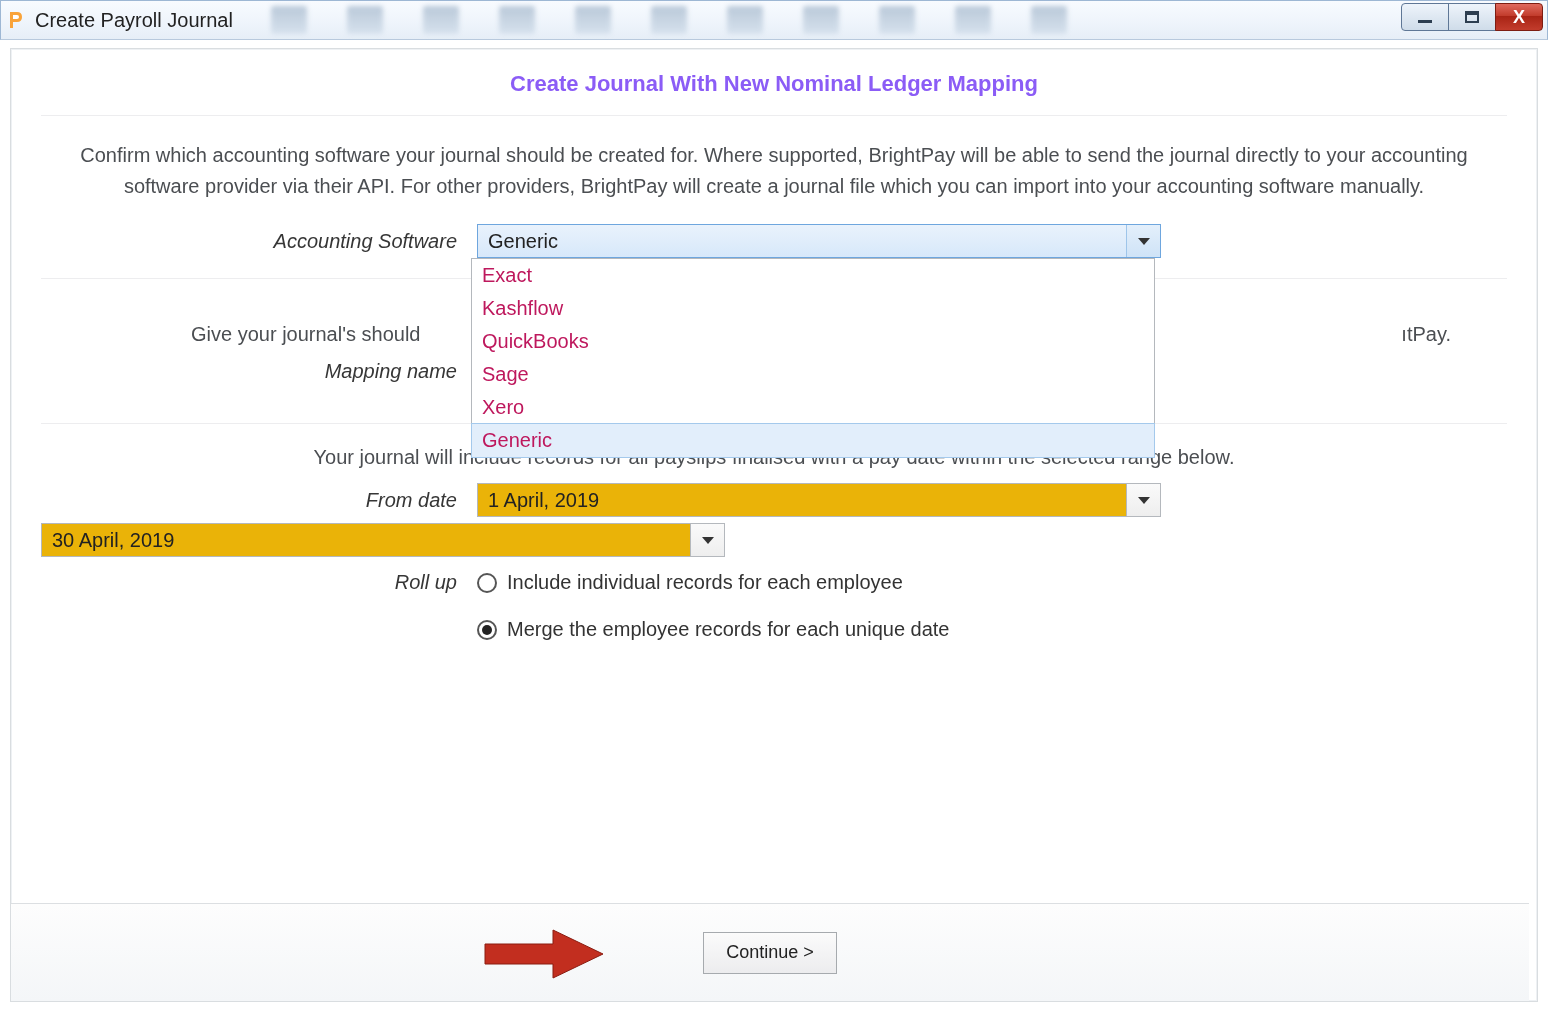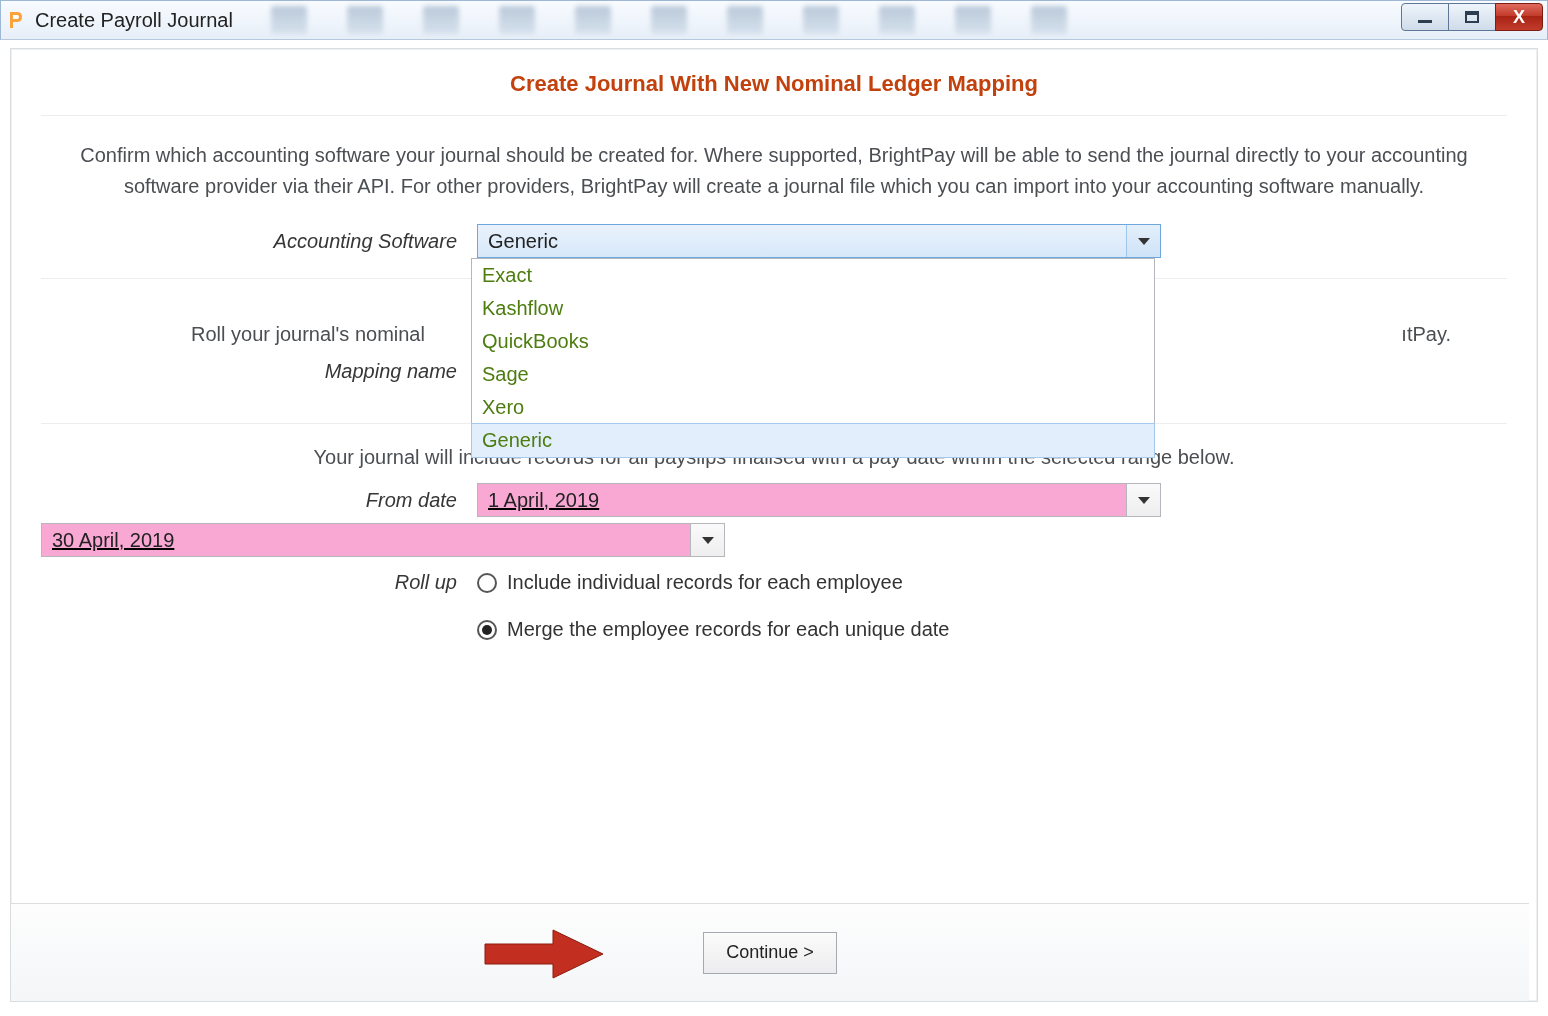--- a/index.html
+++ b/index.html
@@ -85,21 +85,21 @@
   }
   .scroll-area {
     position: absolute;
     left: 0; right: 0; top: 0; bottom: 98px;
     padding: 0 30px;
   }
   h1.page-title {
     text-align: center;
     font-size: 22px;
     font-weight: 700;
-    color: #c2410c;
+    color: #8b5cf6;
     margin: 22px 0 18px;
   }
   hr.sep { border: none; border-top: 1px solid #ededef; margin: 0; }
   .intro {
     font-size: 20px;
     color: #4b4e52;
     text-align: center;
     line-height: 1.55;
     margin: 24px 6px 22px;
   }
@@ -162,21 +162,21 @@
     left: 430px;
     top: 34px;
     width: 684px;
     background: #fff;
     border: 1px solid #b4b8bd;
     z-index: 50;
   }
   .dd-item {
     padding: 5px 10px;
     font-size: 20px;
-    color: #4d7c0f;
+    color: #be185d;
   }
   .dd-item.selected {
     background: #e2eefb;
     border: 1px solid #a4c9ec;
     margin: -1px;
   }
 
   .section-text {
     font-size: 20px;
     color: #4b4e52;
@@ -191,24 +191,23 @@
   }
   .partial-right {
     position: absolute;
     right: 56px;
   }
 
   .date-combo {
     width: 684px;
     height: 34px;
     border: 1px solid #b4b8bd;
-    background: #f9a8d4;
+    background: #eab308;
     display: flex; align-items: center;
     position: relative;
-    text-decoration: underline;
   }
   .date-combo .combo-arrow { border-left: 1px solid #b4b8bd; }
 
   .radio-row { display: flex; align-items: center; margin: 4px 0; }
   .radio {
     width: 20px; height: 20px; border: 2px solid #555; border-radius: 50%;
     margin-right: 10px; display: inline-flex; align-items: center; justify-content: center;
     flex: 0 0 auto;
   }
   .radio.checked::after {
@@ -303,21 +302,21 @@
         <div class="dd-item">QuickBooks</div>
         <div class="dd-item">Sage</div>
         <div class="dd-item">Xero</div>
         <div class="dd-item selected">Generic</div>
       </div>
     </div>
 
     <div class="small-spacer"></div>
     <hr class="sep">
     <div class="section-text partial" style="margin-top:44px;">
-      <span>Roll your journal's nominal</span>
+      <span>Give your journal's should</span>
       <span class="partial-right">ıtPay.</span>
     </div>
     <div class="form-row" style="margin-top:0;">
       <div class="label-col">Mapping name</div>
       <div class="field-col"></div>
     </div>
 
     <div style="height:34px;"></div>
     <hr class="sep">
     <div class="section-text">Your journal will include records for all payslips finalised with a pay date within the selected range below.</div>

